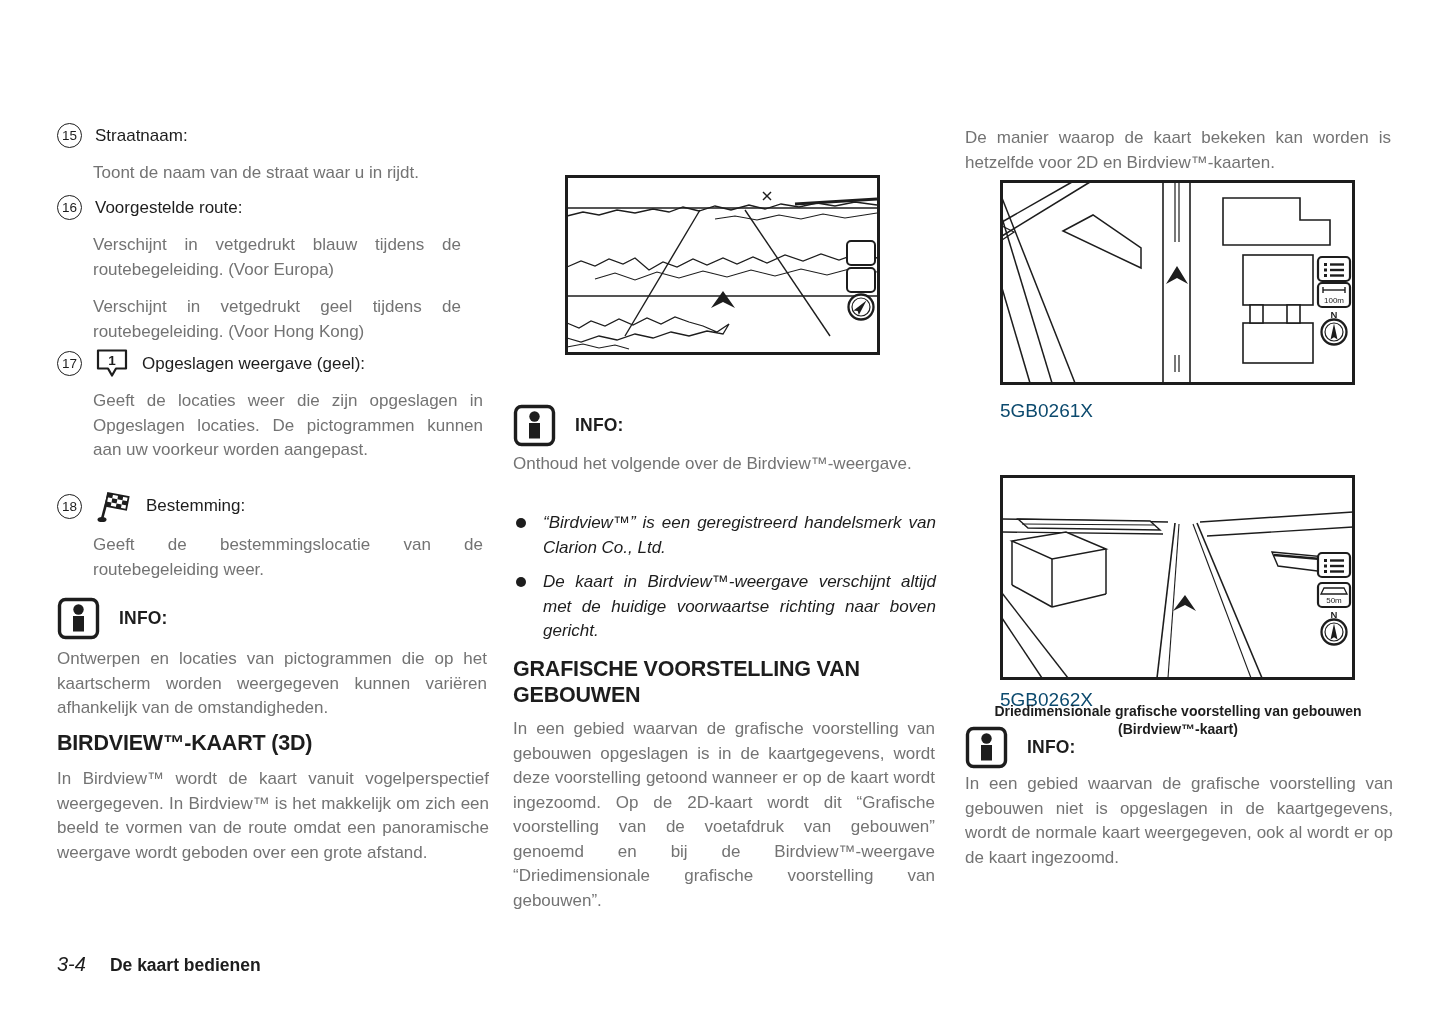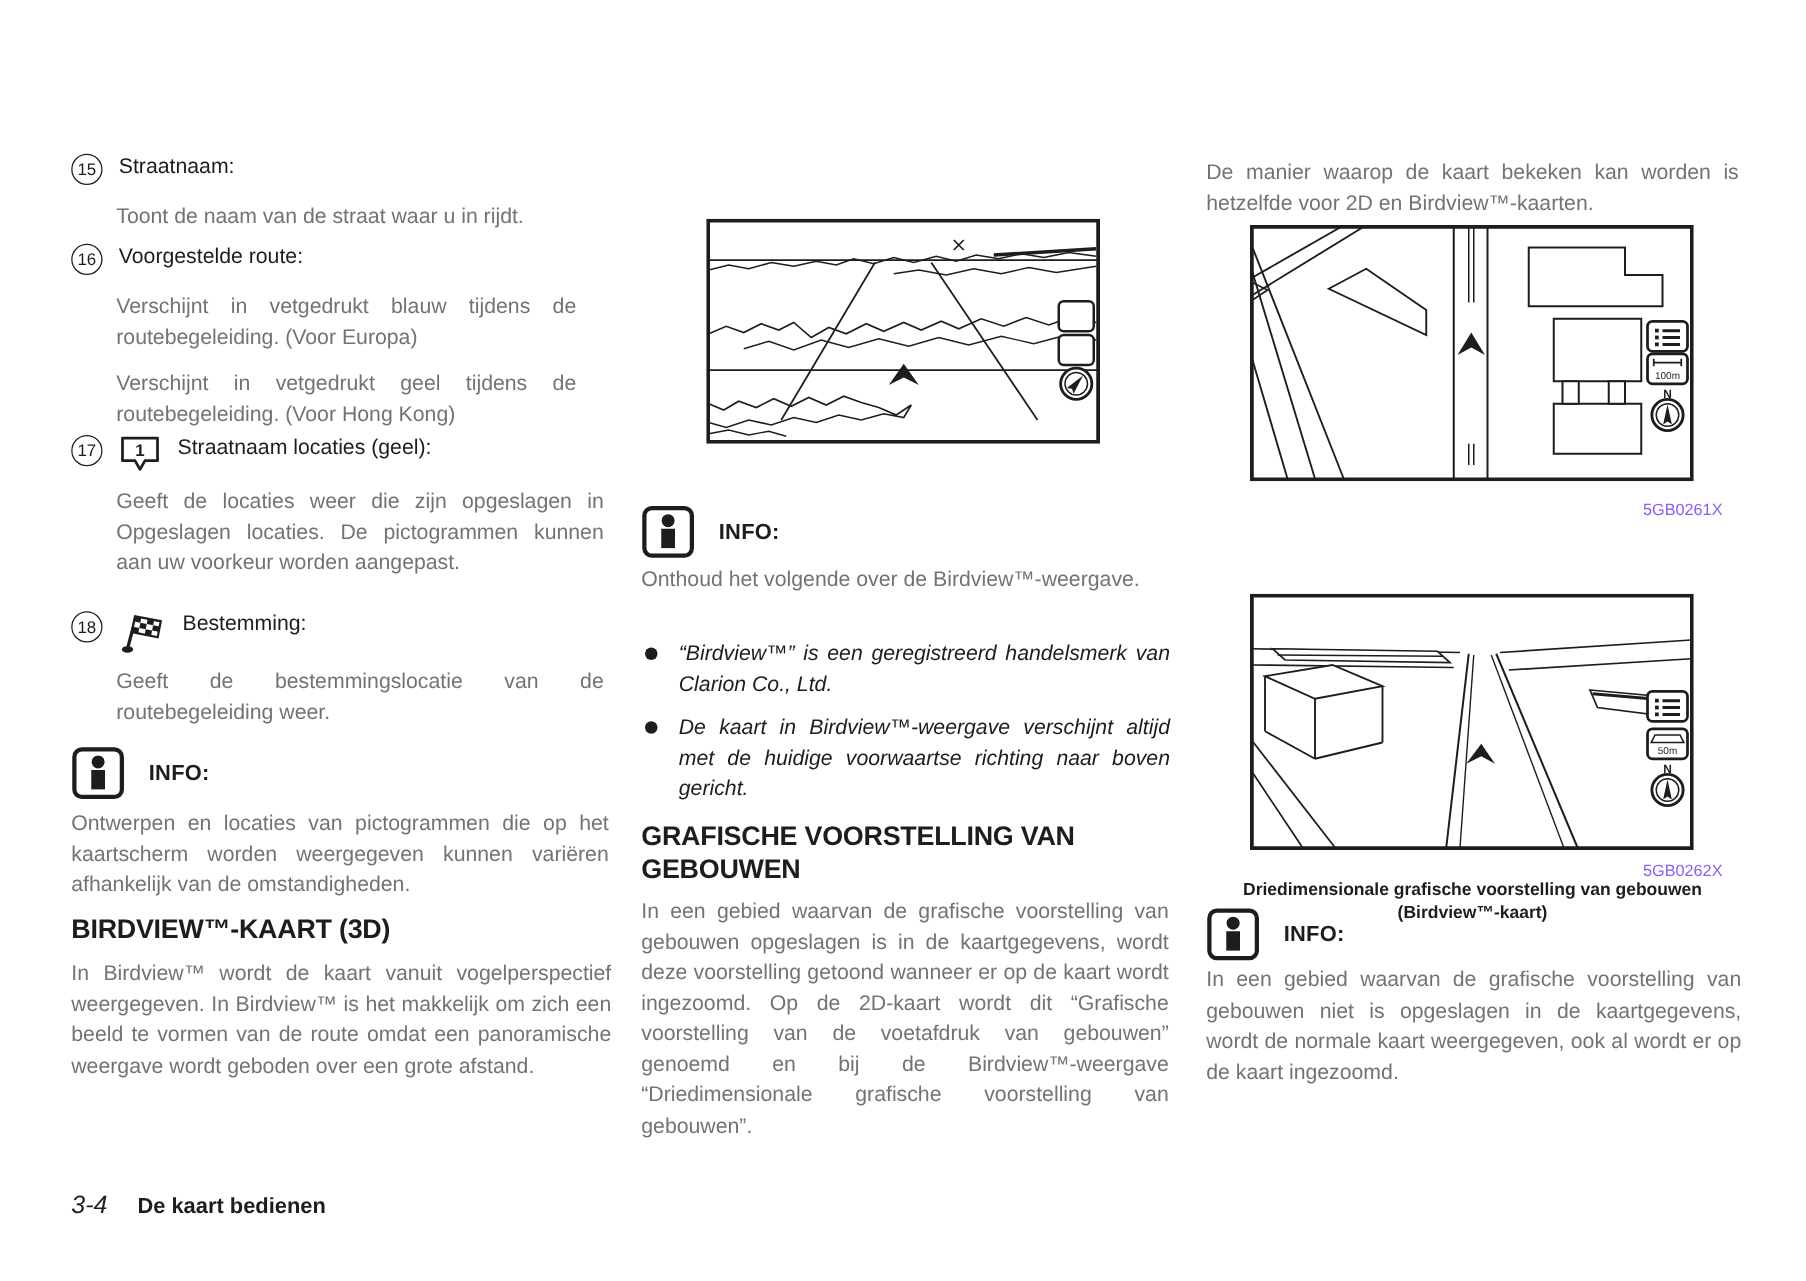--- a/index.html
+++ b/index.html
@@ -3,30 +3,30 @@
 <meta charset="utf-8">
 <style>
   html,body{margin:0;padding:0;}
   body{
     width:1445px;height:1025px;position:relative;overflow:hidden;
     background:#ffffff;color:#1d1d1d;
     font-family:"Liberation Sans", sans-serif;
   }
   .abs{position:absolute;}
   .body-text{font-size:17px;line-height:24.5px;text-align:justify;color:#737373;}
-  .num-row{display:flex;gap:13px;}
+  .num-row{display:flex;align-items:center;gap:13px;}
   .num{width:25px;height:25px;border:1.7px solid #1d1d1d;border-radius:50%;
        display:flex;align-items:center;justify-content:center;
        font-size:13.5px;flex:none;box-sizing:border-box;}
   .row-label{font-size:17px;}
   .info-row{display:flex;align-items:center;gap:19px;}
   .info-label{font-weight:bold;font-size:17.5px;letter-spacing:0.2px;}
   .heading{font-size:21.5px;font-weight:bold;letter-spacing:-0.2px;line-height:26px;}
   .caption{font-weight:bold;font-size:14px;line-height:17.5px;text-align:center;}
-  .fig-code{font-size:13px;text-align:right;color:#8b5cf6;}
+  .fig-code{font-size:19px;text-align:left;color:#0c4a6e;}
   .bullet-row{display:flex;align-items:flex-start;font-style:italic;}
   .bullet-dot{width:10px;height:10px;border-radius:50%;background:#1d1d1d;flex:none;margin-top:7px;}
   .bullet-text{margin-left:17px;font-size:17px;line-height:24.5px;text-align:justify;}
   .footer{display:flex;align-items:baseline;gap:24px;}
   .footer-num{font-size:20px;font-style:italic;}
   .footer-title{font-size:17.5px;font-weight:bold;}
   svg{display:block;}
   svg text{font-family:"Liberation Sans", sans-serif;}
 </style>
 </head>
@@ -44,21 +44,21 @@
 </div>
 <div class="abs body-text" style="left:93px;top:233px;width:368px;">Verschijnt in vetgedrukt blauw tijdens de routebegeleiding. (Voor Europa)</div>
 <div class="abs body-text" style="left:93px;top:295px;width:368px;">Verschijnt in vetgedrukt geel tijdens de routebegeleiding. (Voor Hong Kong)</div>
 
 <div class="abs num-row" style="left:57px;top:348px;">
   <span class="num">17</span>
   <svg width="34" height="31" viewBox="0 0 34 31">
     <path d="M3,2.5 H31 V20.5 H21 L17,27.5 L13,20.5 H3 Z" fill="#fff" stroke="#1d1d1d" stroke-width="2.2" stroke-linejoin="round"></path>
     <text x="17" y="16.5" font-size="13.5" font-weight="bold" text-anchor="middle" fill="#1d1d1d">1</text>
   </svg>
-  <span class="row-label">Straatnaam locaties (geel):</span>
+  <span class="row-label">Opgeslagen weergave (geel):</span>
 </div>
 <div class="abs body-text" style="left:93px;top:389px;width:390px;">Geeft de locaties weer die zijn opgeslagen in Opgeslagen locaties. De pictogrammen kunnen aan uw voorkeur worden aangepast.</div>
 
 <div class="abs num-row" style="left:57px;top:489px;">
   <span class="num">18</span>
   <svg width="38" height="34" viewBox="0 0 38 34">
     <ellipse cx="7" cy="30.5" rx="4.5" ry="2.6" fill="#1d1d1d"></ellipse>
     <line x1="7" y1="30" x2="13.5" y2="5.5" stroke="#1d1d1d" stroke-width="2.6"></line>
     <g transform="translate(13,4) rotate(11)">
       <rect x="0" y="0" width="21" height="13" fill="#fff" stroke="#1d1d1d" stroke-width="1.8"></rect>

